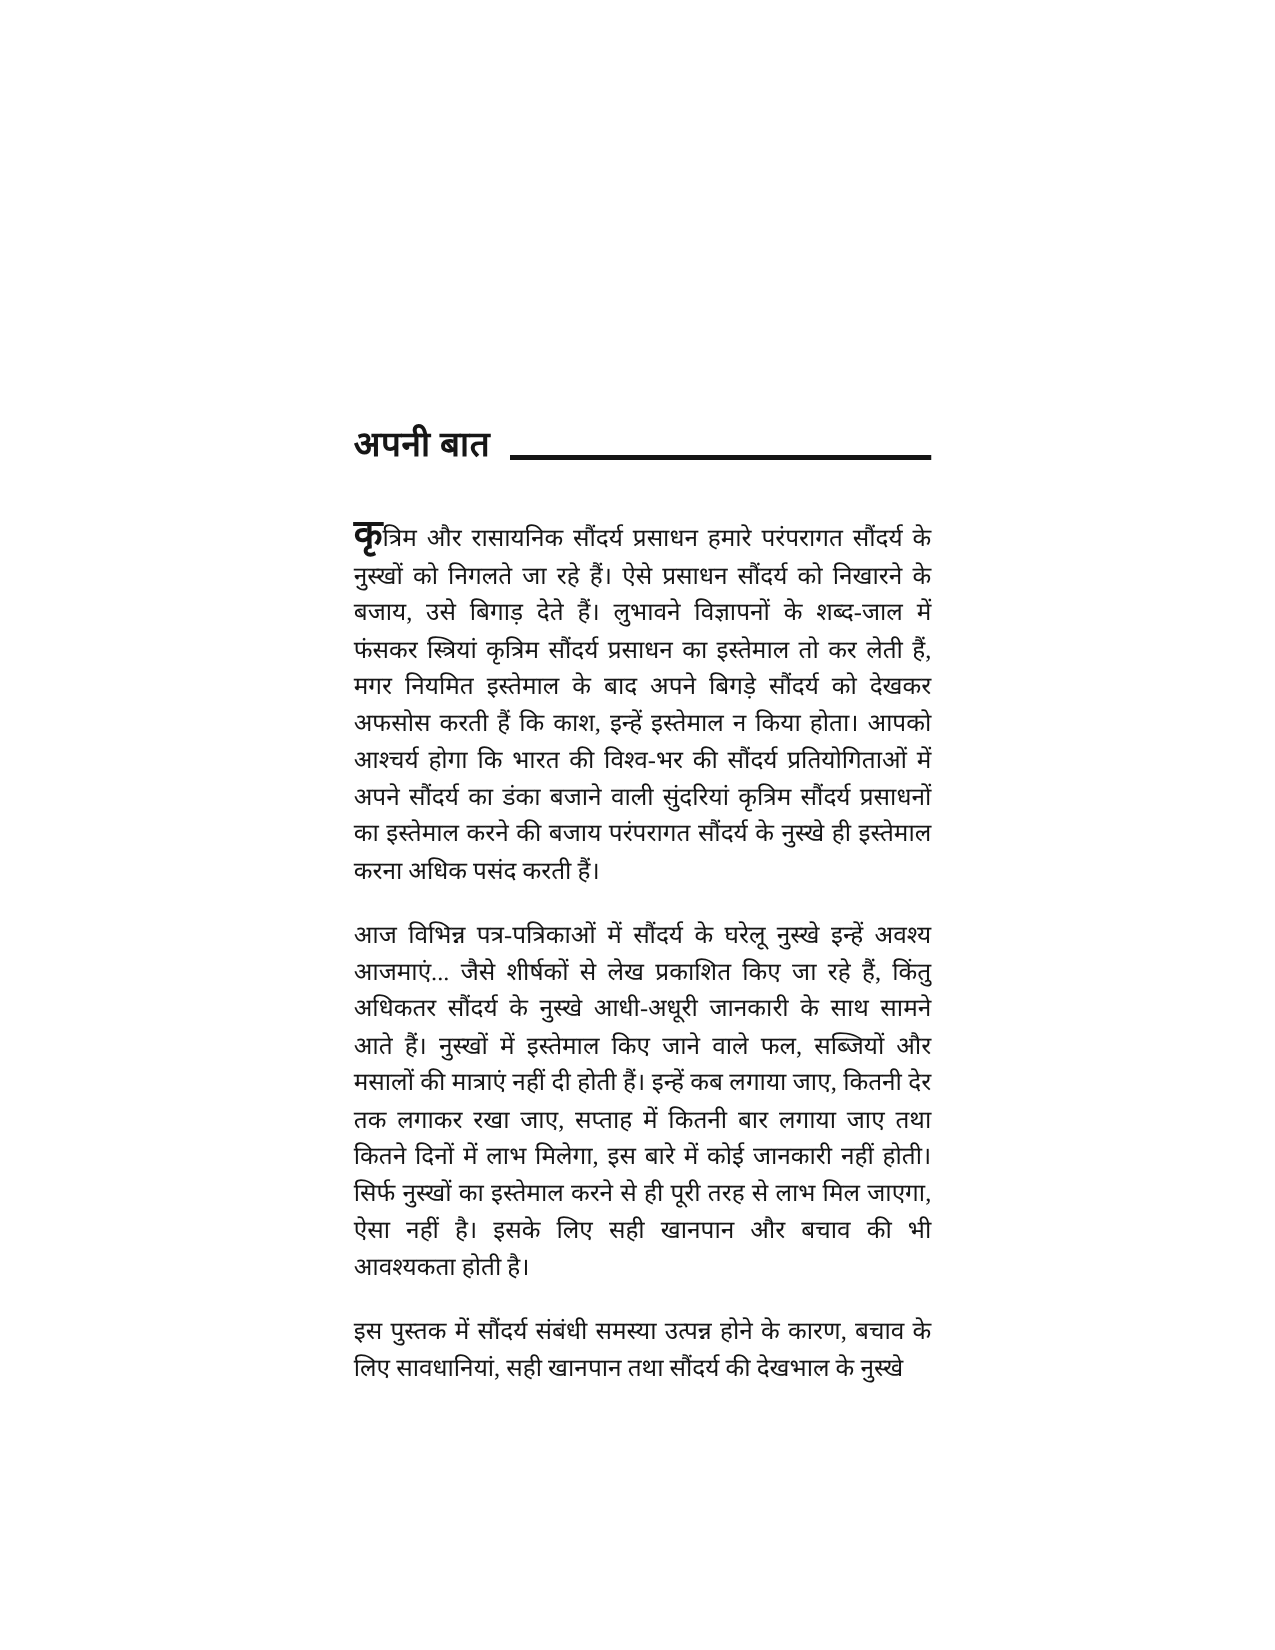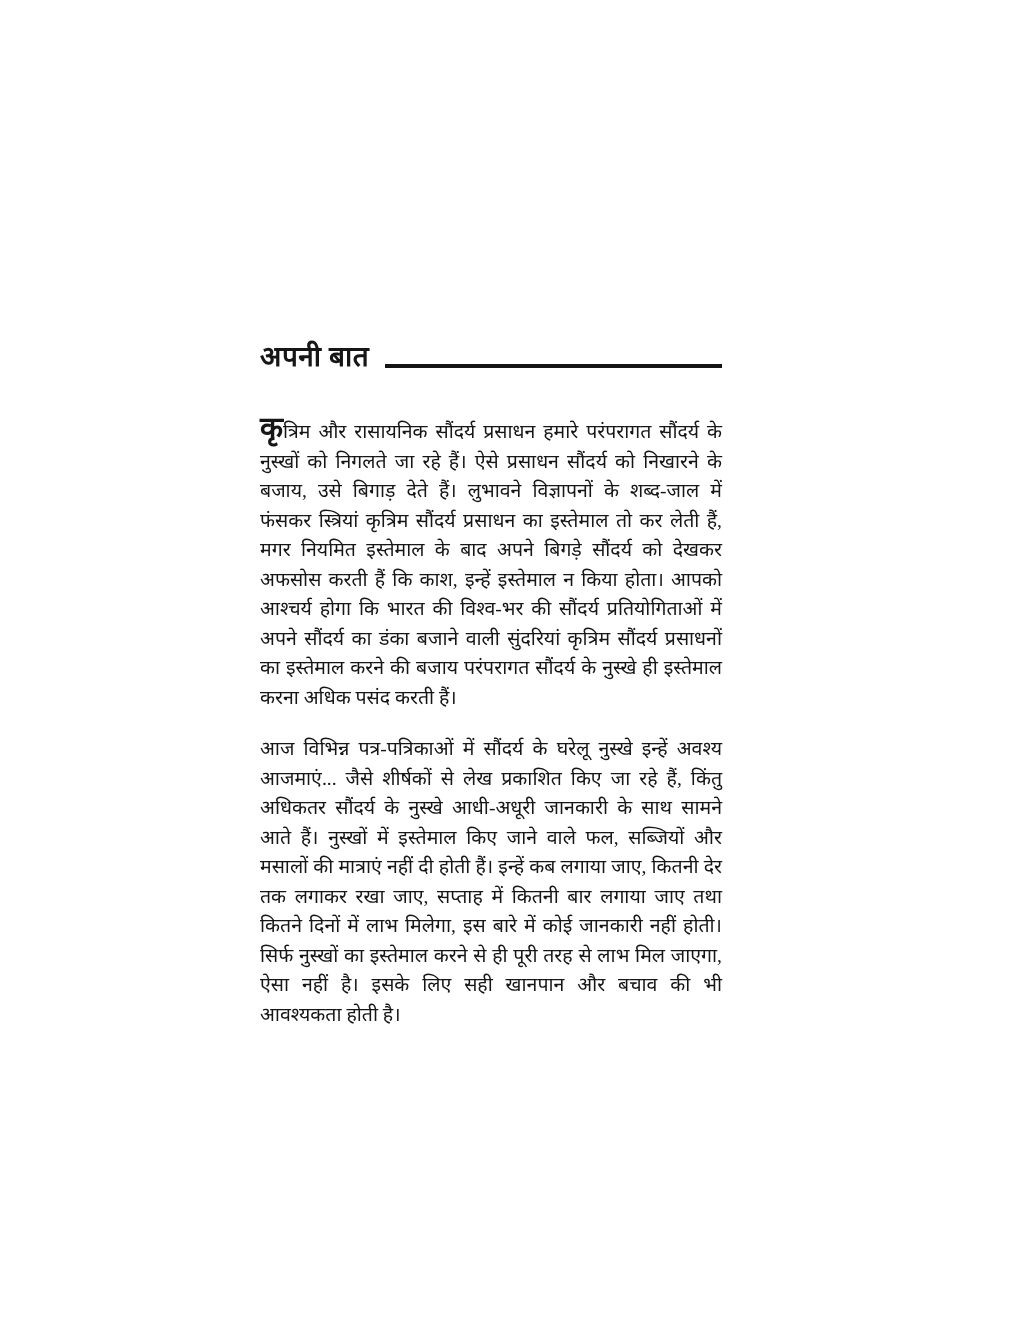--- a/index.html
+++ b/index.html
@@ -11,21 +11,21 @@
     position: relative;
     width: 1020px;
     height: 1320px;
     background: #ffffff;
     overflow: hidden;
     font-family: "Liberation Serif", "DejaVu Serif", serif;
     color: #161616;
   }
   .content {
     position: absolute;
-    left: 260px;
+    left: 283px;
     top: 341px;
     width: 462px;
   }
   .heading-row {
     display: flex;
     align-items: flex-end;
     margin-bottom: 40px;
   }
   .heading {
     font-weight: bold;
@@ -62,16 +62,17 @@
     <div class="heading-row">
       <span class="heading">अपनी बात</span>
       <span class="heading-rule"></span>
     </div>
 
     <div class="body-text">
       <p><span class="dropcap">कृ</span><span>त्रिम और रासायनिक सौंदर्य प्रसाधन हमारे परंपरागत सौंदर्य के नुस्खों को निगलते जा रहे हैं। ऐसे प्रसाधन सौंदर्य को निखारने के बजाय, उसे बिगाड़ देते हैं। लुभावने विज्ञापनों के शब्द-जाल में फंसकर स्त्रियां कृत्रिम सौंदर्य प्रसाधन का इस्तेमाल तो कर लेती हैं, मगर नियमित इस्तेमाल के बाद अपने बिगड़े सौंदर्य को देखकर अफसोस करती हैं कि काश, इन्हें इस्तेमाल न किया होता। आपको आश्चर्य होगा कि भारत की विश्व-भर की सौंदर्य प्रतियोगिताओं में अपने सौंदर्य का डंका बजाने वाली सुंदरियां कृत्रिम सौंदर्य प्रसाधनों का इस्तेमाल करने की बजाय परंपरागत सौंदर्य के नुस्खे ही इस्तेमाल करना अधिक पसंद करती हैं।</span></p>
 
       <p><span>आज विभिन्न पत्र-पत्रिकाओं में सौंदर्य के घरेलू नुस्खे  इन्हें अवश्य आजमाएं... जैसे शीर्षकों से लेख प्रकाशित किए जा रहे हैं, किंतु अधिकतर सौंदर्य के नुस्खे आधी-अधूरी जानकारी के साथ सामने आते हैं। नुस्खों में इस्तेमाल किए जाने वाले फल, सब्जियों और मसालों की मात्राएं नहीं दी होती हैं। इन्हें कब लगाया जाए, कितनी देर तक लगाकर रखा जाए, सप्ताह में कितनी बार लगाया जाए तथा कितने दिनों में लाभ मिलेगा, इस बारे में कोई जानकारी नहीं होती। सिर्फ नुस्खों का इस्तेमाल करने से ही पूरी तरह से लाभ मिल जाएगा, ऐसा नहीं है। इसके लिए सही खानपान और बचाव की भी आवश्यकता होती है।</span></p>
 
+      <p><span>इस पुस्तक में सौंदर्य संबंधी समस्या उत्पन्न होने के कारण, बचाव के लिए सावधानियां, सही खानपान तथा सौंदर्य की देखभाल के नुस्खे</span></p>
     </div>
 
   </div>
 </div>
 
 </body></html>

